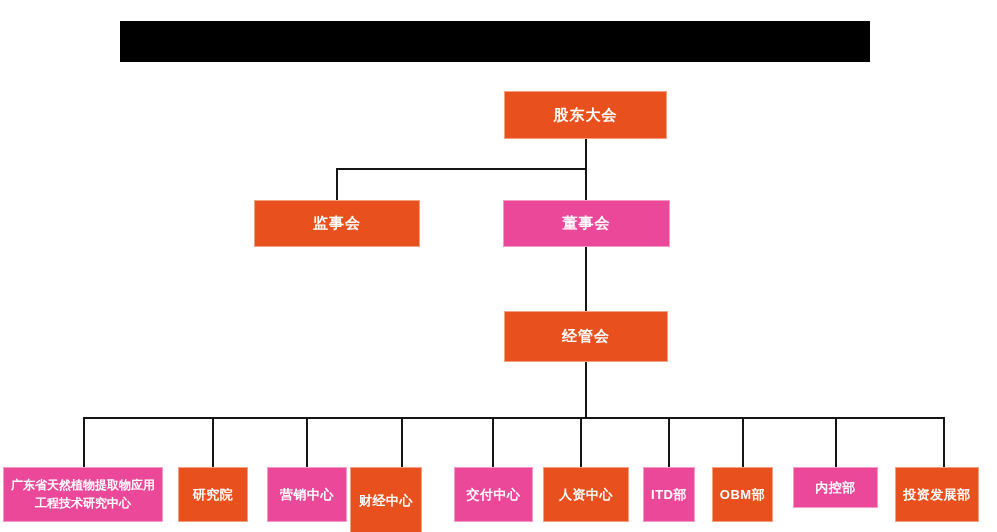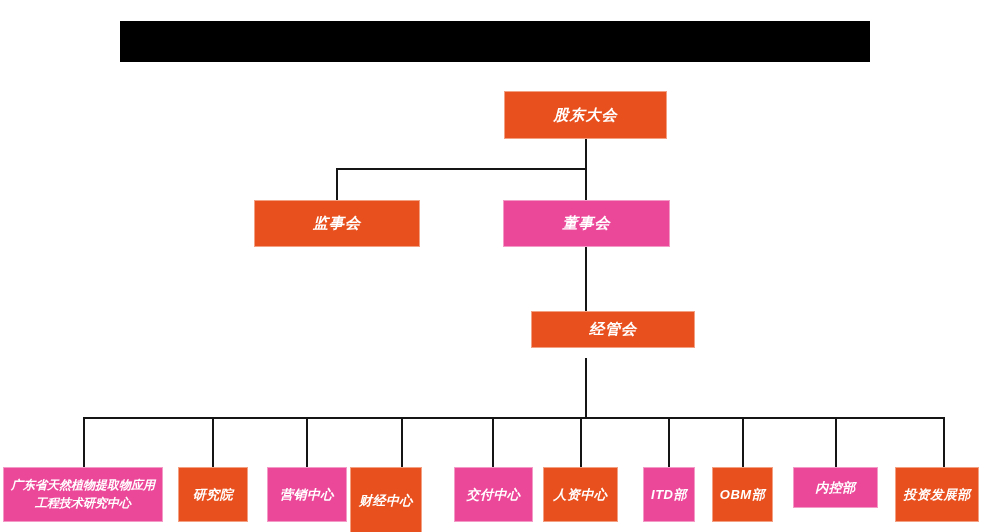--- a/index.html
+++ b/index.html
@@ -1,15 +1,15 @@
 <!DOCTYPE html>
 <html><head>
 <meta charset="utf-8">
 <style>
-  * { margin: 0; padding: 0; box-sizing: border-box; font-style: italic; }
+  * { margin: 0; padding: 0; box-sizing: border-box; }
   html, body { background: #ffffff; }
   body { font-family: "Liberation Sans", "DejaVu Sans", sans-serif; }
 
   .canvas {
     position: relative;
     width: 997px;
     height: 532px;
     background: #ffffff;
     overflow: hidden;
   }
@@ -70,26 +70,26 @@
   <div class="connector v" style="left:668px; top:417px; height:50px;"></div>
   <div class="connector v" style="left:742px; top:417px; height:50px;"></div>
   <div class="connector v" style="left:835px; top:417px; height:50px;"></div>
   <div class="connector v" style="left:943px; top:417px; height:50px;"></div>
 
   <div class="node primary" style="left:504px; top:91px; width:163px; height:48px;">股东大会</div>
 
   <div class="node primary" style="left:254px; top:200px; width:166px; height:47px;">监事会</div>
   <div class="node secondary" style="left:503px; top:200px; width:167px; height:47px;">董事会</div>
 
-  <div class="node primary" style="left:504px; top:311px; width:164px; height:37px;margin-left:27px;">经管会</div>
+  <div class="node primary" style="left:504px; top:311px; width:164px; height:51px;">经管会</div>
 
   <div class="node secondary dept small" style="left:3px; top:467px; width:160px; height:55px;">广东省天然植物提取物应用工程技术研究中心</div>
   <div class="node primary dept" style="left:178px; top:467px; width:70px; height:55px;">研究院</div>
   <div class="node secondary dept" style="left:267px; top:467px; width:80px; height:55px;">营销中心</div>
   <div class="node primary dept" style="left:350px; top:467px; width:72px; height:68px;">财经中心</div>
   <div class="node secondary dept" style="left:454px; top:467px; width:79px; height:55px;">交付中心</div>
-  <div class="node primary dept" style="left:543px; top:467px; width:75px; height:55px;">人资中心</div>
+  <div class="node primary dept" style="left:543px; top:467px; width:86px; height:55px;">人资中心</div>
   <div class="node secondary dept" style="left:643px; top:467px; width:52px; height:55px;">ITD部</div>
   <div class="node primary dept" style="left:712px; top:467px; width:61px; height:55px;">OBM部</div>
   <div class="node secondary dept" style="left:793px; top:467px; width:85px; height:41px;">内控部</div>
   <div class="node primary dept" style="left:895px; top:467px; width:84px; height:55px;">投资发展部</div>
 
 </div>
 
 </body></html>

